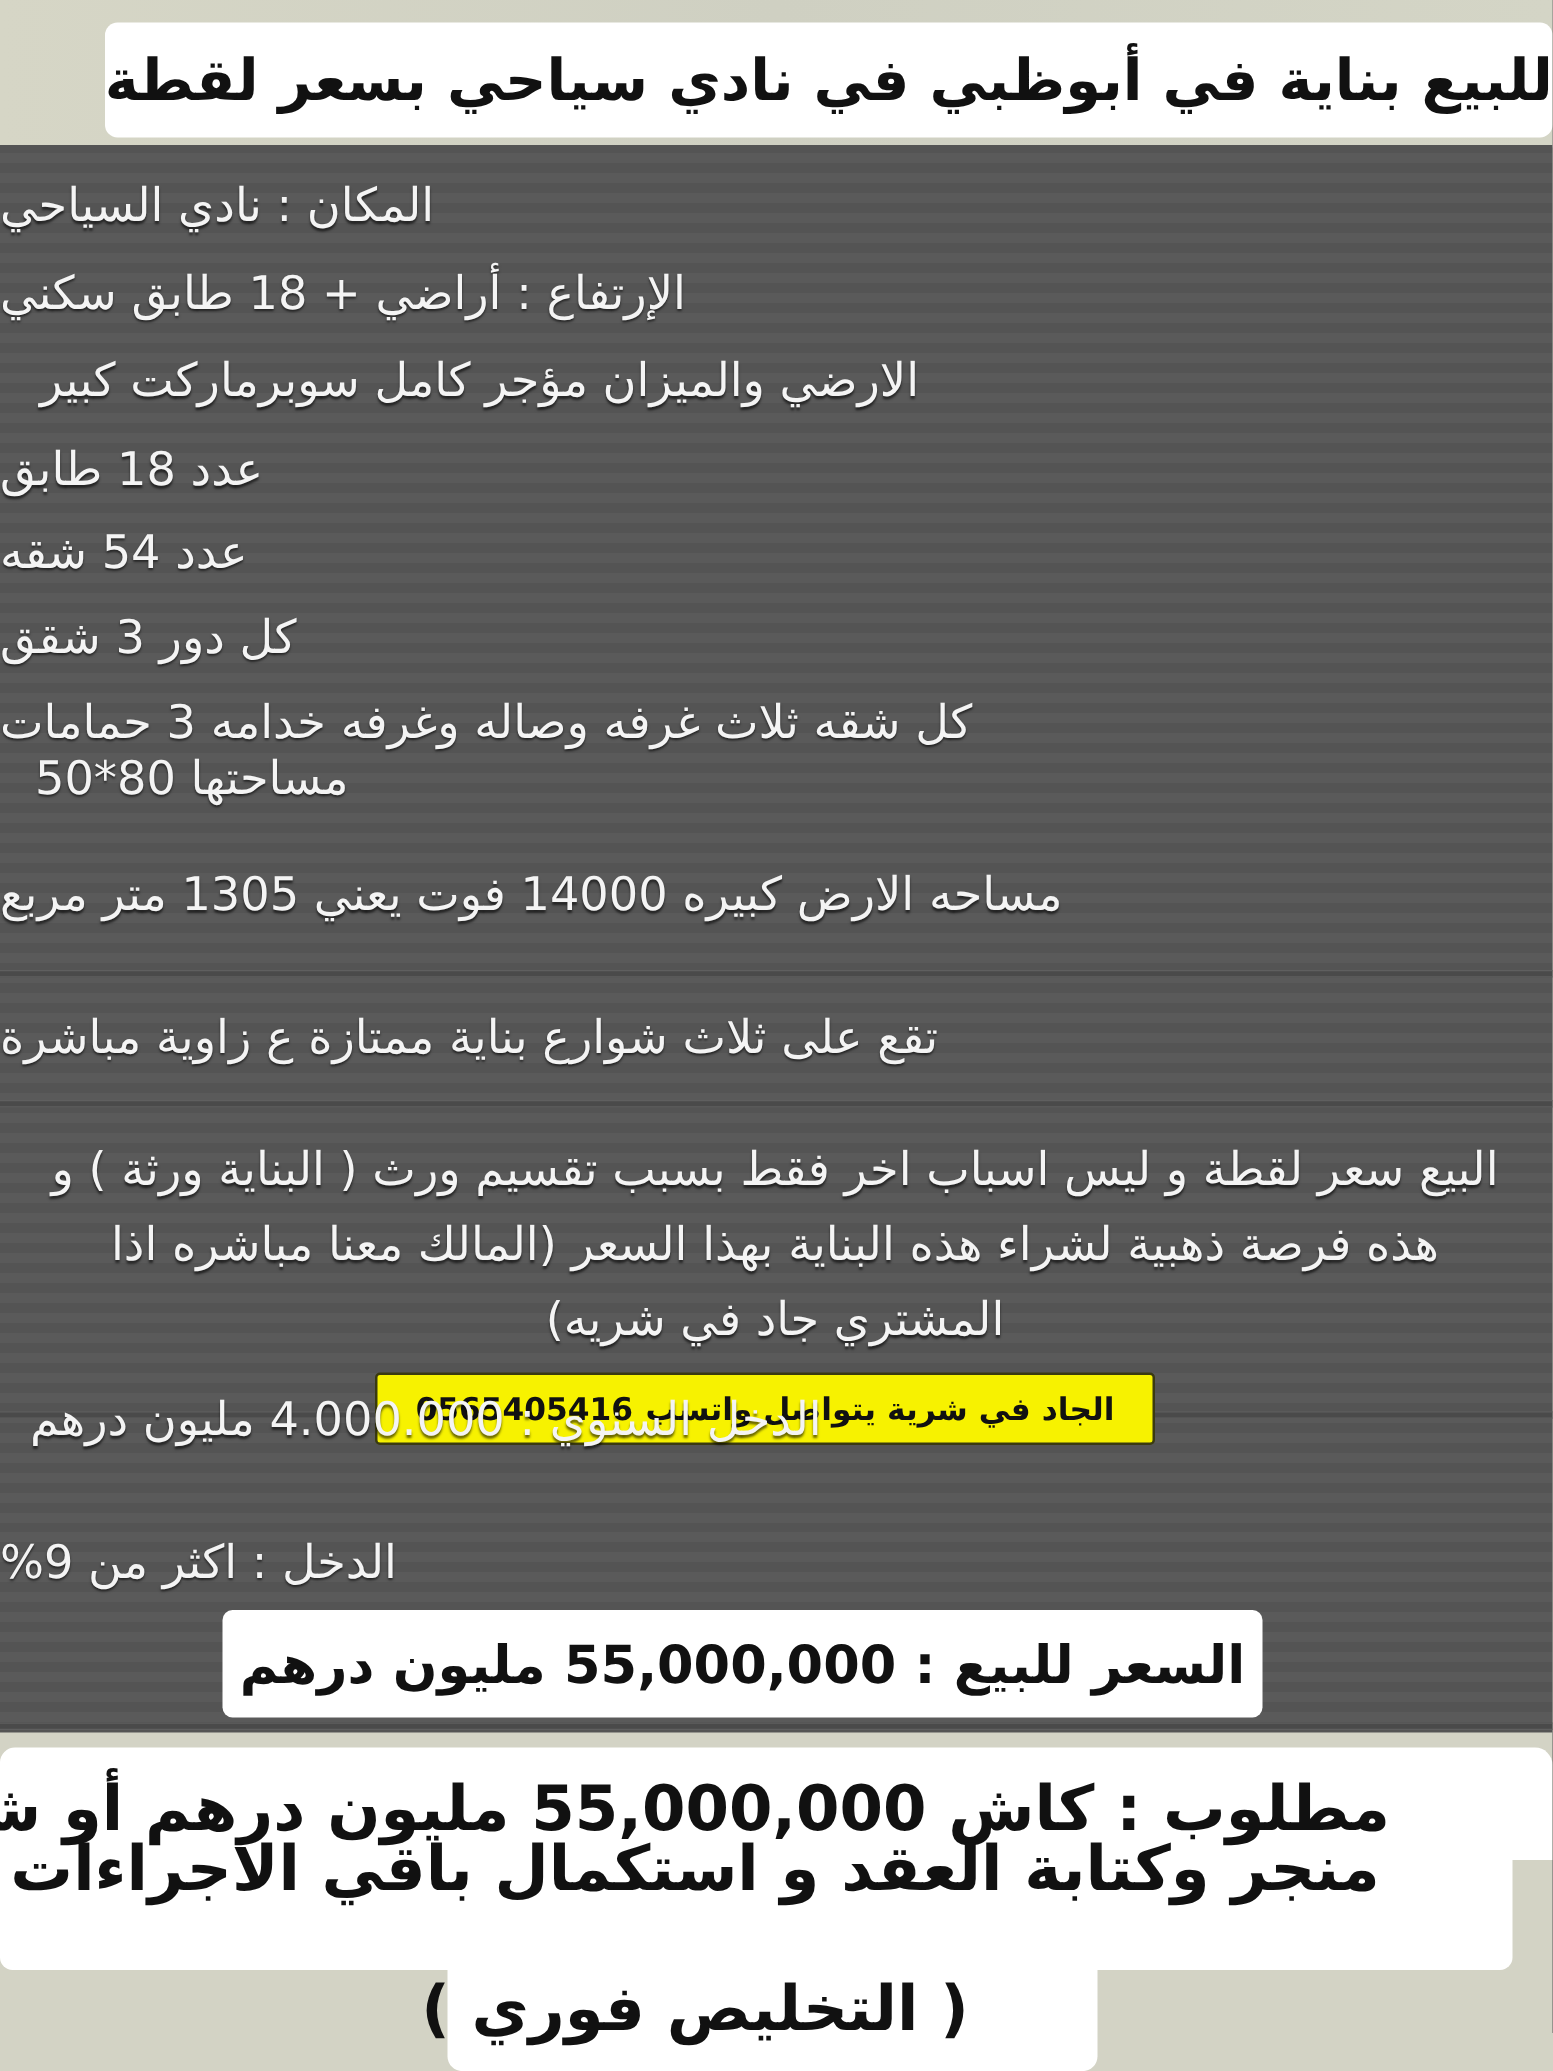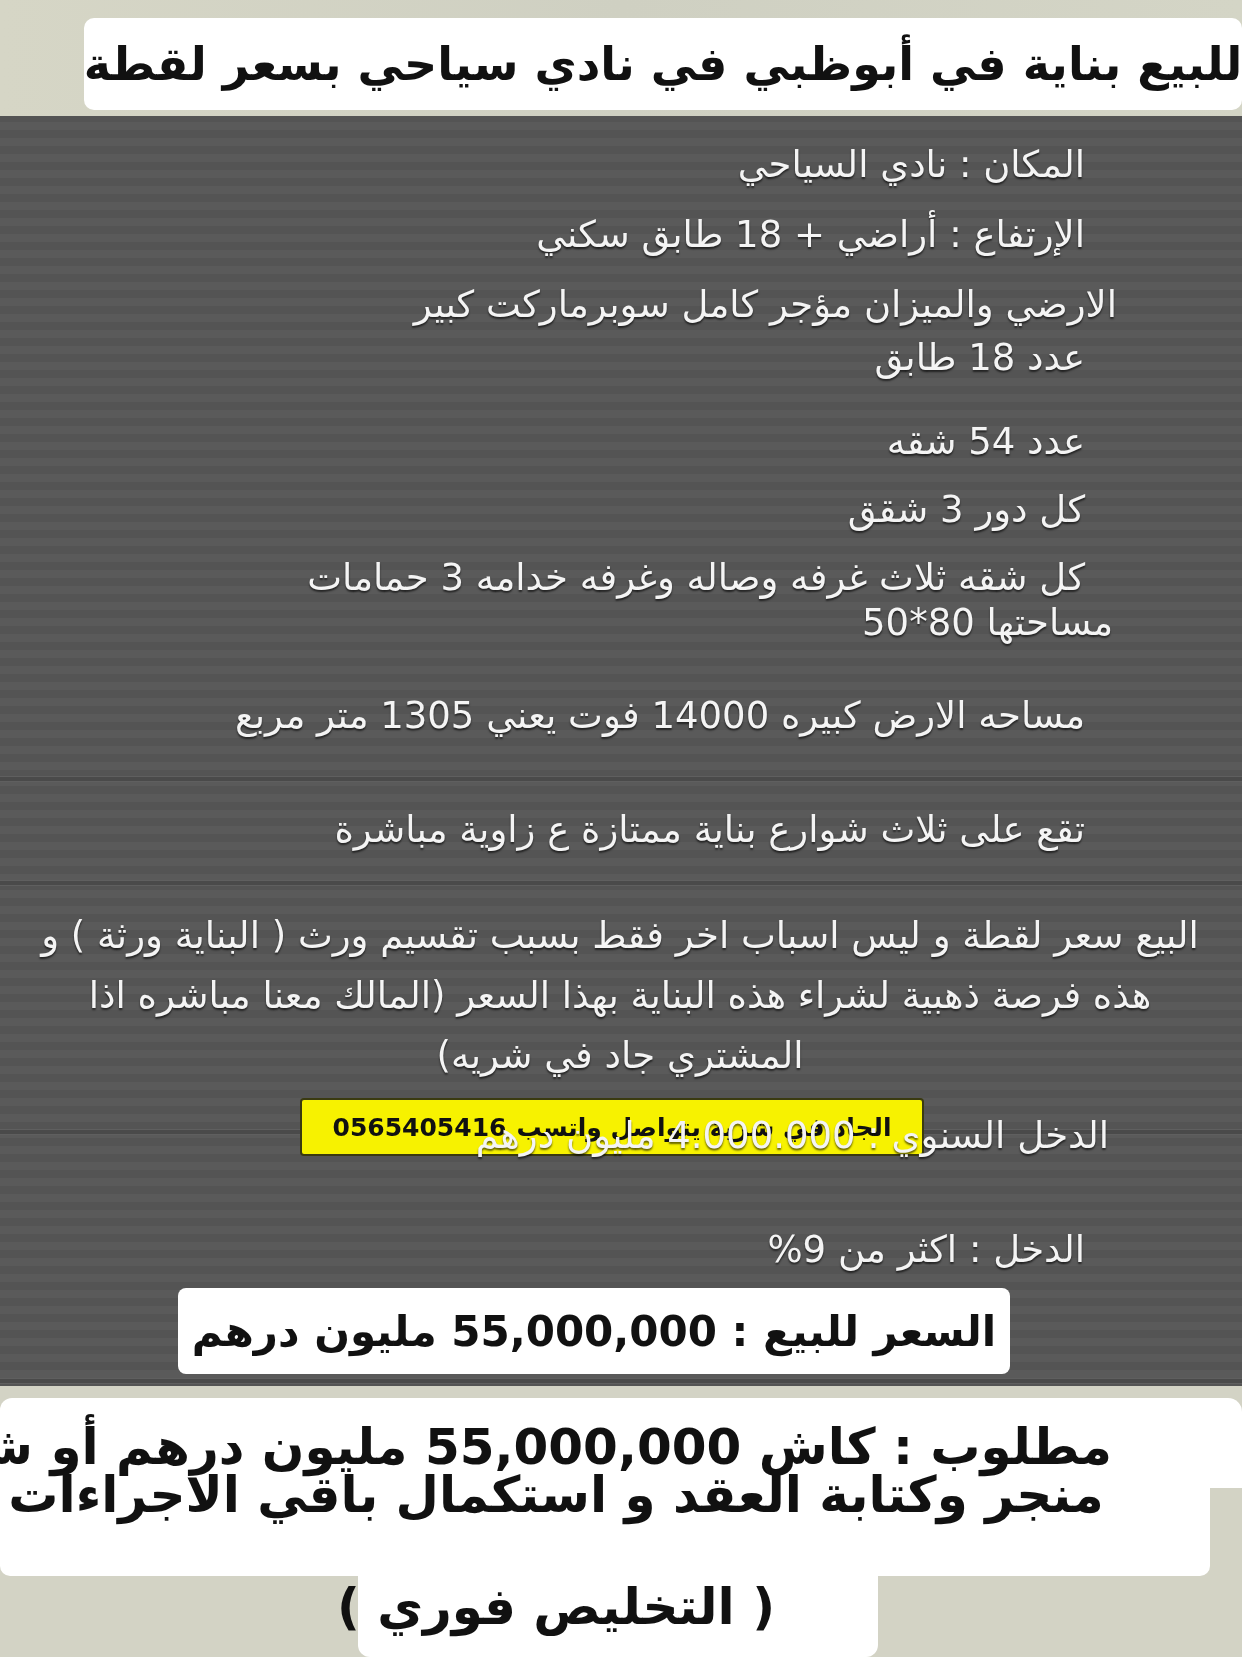--- a/index.html
+++ b/index.html
@@ -23,21 +23,21 @@
     background:#fff; border-radius:10px;
     display:flex; align-items:center; justify-content:center;
     direction:rtl;
     margin-left:32px;
   }
   .banner span {
     font-family:"DejaVu Sans", sans-serif; font-weight:bold; font-size:46px; color:#111;
     white-space:nowrap;
   }
   .line {
-    position:absolute; left:0; width:1085px; text-align:right; direction:rtl;
+    position:absolute; left:0; width:1085px; text-align:left; direction:rtl;
     color:#f4f4f4; font-family:"DejaVu Sans", sans-serif; font-size:37px;
     text-shadow:0 2px 2px rgba(0,0,0,0.6); white-space:nowrap;
   }
   .para {
     position:absolute; left:40px; width:1160px; text-align:center; direction:rtl;
     color:#f4f4f4; font-size:37px; line-height:60px;
     text-shadow:0 2px 2px rgba(0,0,0,0.6);
   }
   .yellow-box {
     position:absolute; left:300px; top:1098px; width:624px; height:58px;
@@ -70,21 +70,21 @@
 <div class="divider" style="top:1129px;"></div>
 <div class="divider" style="top:1378px;"></div>
 
 <div class="banner">
   <span>للبيع بناية في أبوظبي في نادي سياحي بسعر لقطة</span>
 </div>
 
 <div class="line" style="top:143px;">المكان : نادي السياحي</div>
 <div class="line" style="top:213px;">الإرتفاع : أراضي + 18 طابق سكني</div>
 <div class="line" style="top:283px;padding-left:32px;">الارضي  والميزان مؤجر كامل سوبرماركت كبير</div>
-<div class="line" style="top:336px;">عدد 18 طابق</div>
+<div class="line" style="top:354px;">عدد 18 طابق</div>
 <div class="line" style="top:420px;">عدد 54 شقه</div>
 <div class="line" style="top:488px;">كل دور 3 شقق</div>
 <div class="line" style="top:556px;">كل شقه ثلاث غرفه وصاله وغرفه خدامه 3 حمامات</div>
 <div class="line" style="top:601px;padding-left:28px;">مساحتها 80*50</div>
 <div class="line" style="top:694px;">مساحه الارض كبيره 14000 فوت يعني 1305 متر مربع</div>
 <div class="line" style="top:808px;">تقع على ثلاث شوارع بناية ممتازة ع زاوية مباشرة</div>
 
 <div class="para" style="top:906px;">البيع سعر لقطة و ليس اسباب اخر فقط بسبب تقسيم ورث  ( البناية ورثة )  و هذه فرصة ذهبية لشراء هذه البناية بهذا السعر (المالك معنا مباشره اذا المشتري جاد في شريه)</div>
 
 <div class="yellow-box">

